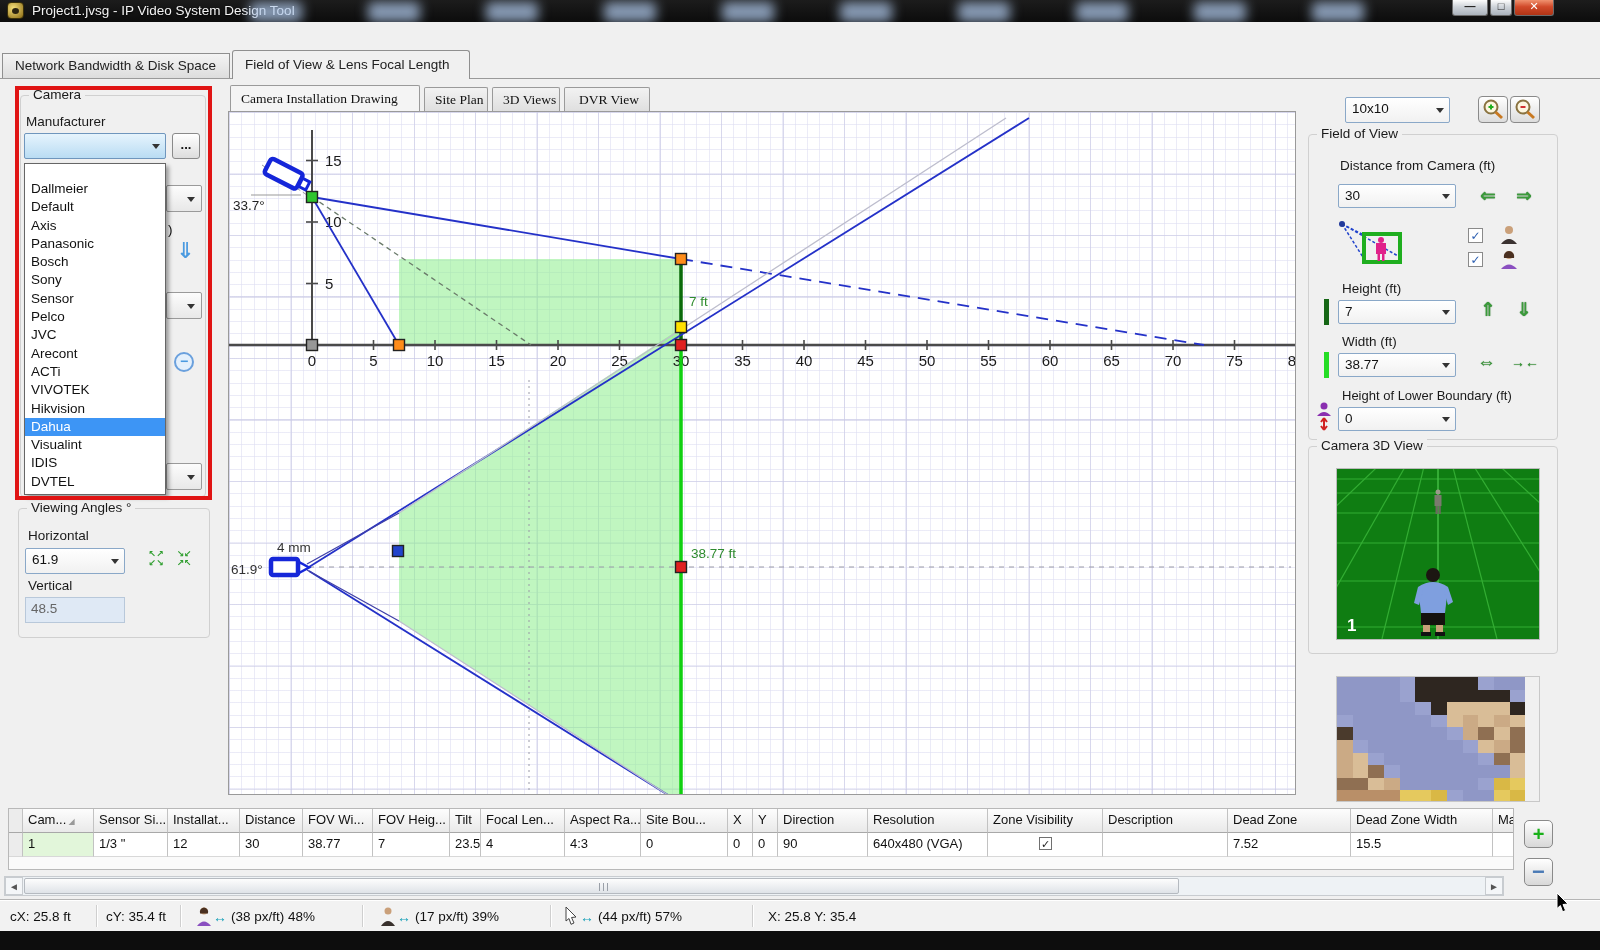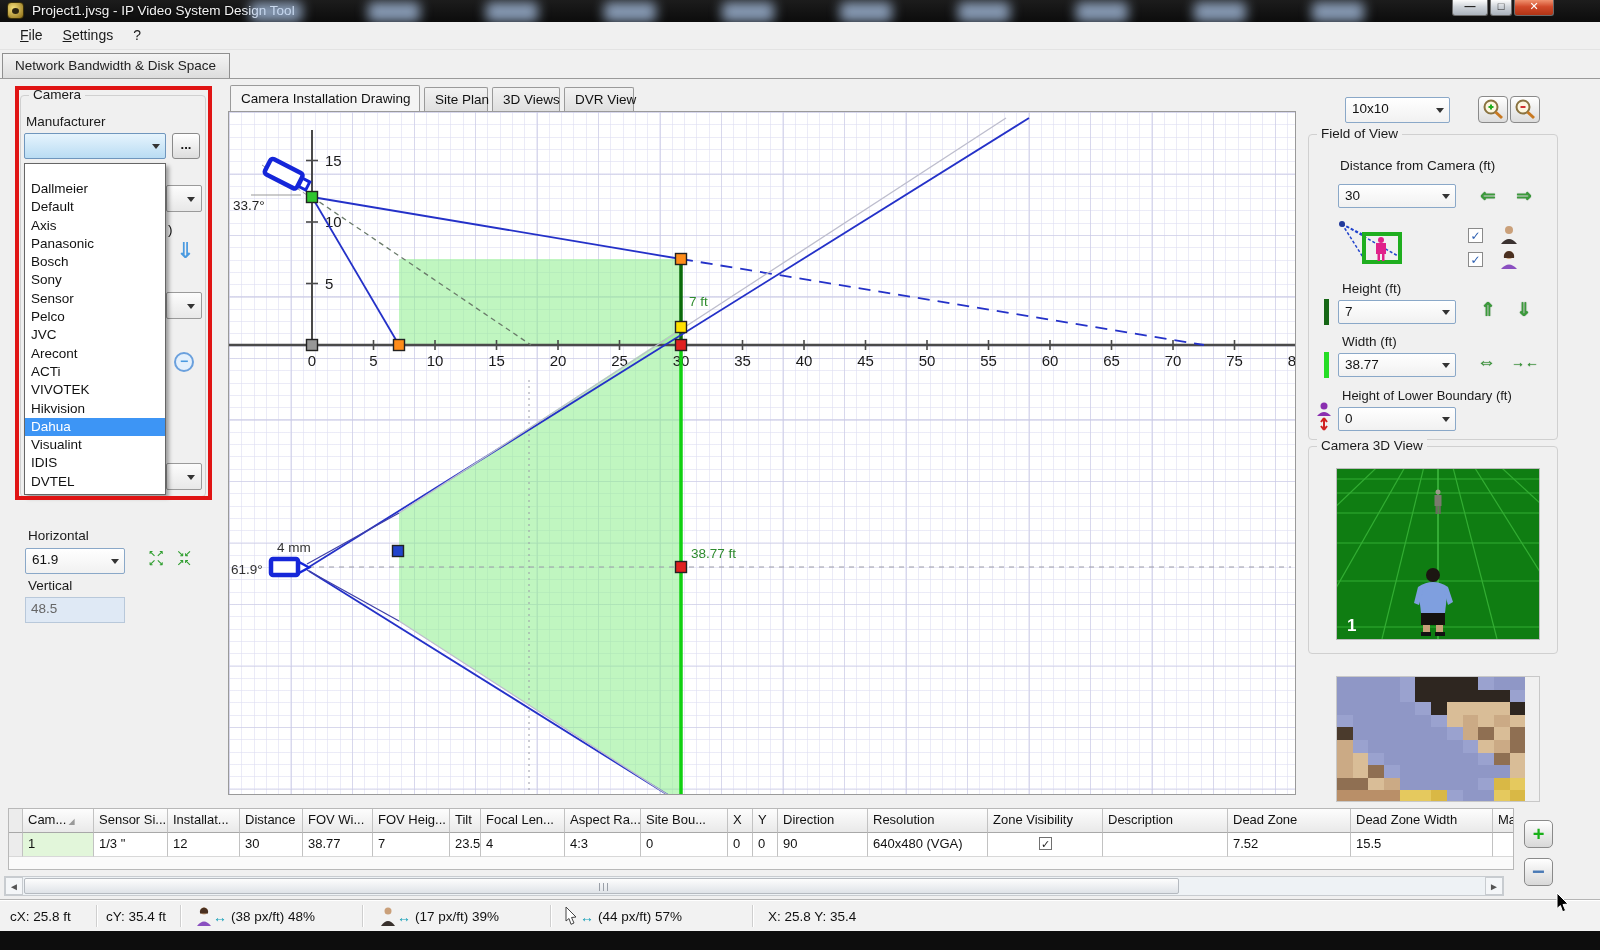--- a/index.html
+++ b/index.html
@@ -56,21 +56,21 @@
   .mini-combo-frag:before { content:""; position:absolute; right:6px; top:11px; border:4px solid transparent; border-top:5px solid #333; }
   .blue-glyph { position:absolute; color:#4a9ae0; font-weight:bold; z-index:1; }
 
   #red-annotation { position:absolute; left:15px; top:86px; width:197px; height:414px; border:4px solid #e01414; z-index:9; pointer-events:none; }
 
   .grn-arrows { position:absolute; width:22px; height:20px; color:#2f9e2f; font-size:9px; line-height:9px; letter-spacing:0px; text-align:center; font-weight:bold; }
 
   
   #sub-tabs { left:228px; top:85px; width:1068px; height:26px; }
   .sub-tab { position:absolute; top:2px; height:24px; padding:4px 10px 0 10px; font-size:13.5px; white-space:nowrap;
-    background:linear-gradient(#f2f2f2,#dfdfdf); border:1px solid #9a9a9a; border-bottom:none; border-radius:2px 2px 0 0; }
+    background:linear-gradient(#f2f2f2,#dfdfdf); border:1px solid #9a9a9a; border-bottom:none; border-radius:2px 2px 0 0;font-family:Liberation Serif, serif; }
   .sub-tab.active { top:0; height:26px; background:#f4f4f4; z-index:2; padding-top:5px; }
   #drawing { left:228px; top:111px; width:1068px; height:684px; border:1px solid #9a9a9a; background:
       repeating-linear-gradient(to right, rgba(200,200,228,.55) 0 1px, transparent 1px 61.5px),
       repeating-linear-gradient(to bottom, rgba(200,200,228,.55) 0 1px, transparent 1px 61.5px),
       repeating-linear-gradient(to right, rgba(222,222,242,.6) 0 1px, transparent 1px 12.3px),
       repeating-linear-gradient(to bottom, rgba(222,222,242,.6) 0 1px, transparent 1px 12.3px),
       #ffffff; overflow:hidden; }
   #drawing svg { position:absolute; left:0; top:0; }
   svg text { font-family:"Liberation Sans","DejaVu Sans",sans-serif; }
 
@@ -135,24 +135,24 @@
         <div class="cap-glyph">—</div>
       </div>
     <div class="cap-btn" id="btn-max" style="left:1490px;width:22px;">
         <div class="cap-glyph">□</div>
       </div>
     <div class="cap-btn" id="btn-close" style="left:1514px;width:40px;">
         <div class="cap-glyph">✕</div>
       </div>
   </div>
 
-  <div class="abs" id="menu-bar"><span class="menu-item">File</span><span class="menu-item">Settings</span><span class="menu-item">?</span></div>
 
   <div class="abs" id="main-tabs">
       <div class="main-tab" style="left: 2px; width: 228px;">Network Bandwidth &amp; Disk Space</div>
+      <div class="main-tab active" style="left: 232px; width: 238px;">Field of View &amp; Lens Focal Length</div>
     </div>
   <div id="main-tab-underline"></div>
 
   <div class="groupbox" style="left:20px; top:95px; width:186px; height:402px;">
     <div class="gb-label">Camera</div>
   </div>
   <div class="field-label" style="left:26px; top:114px;">Manufacturer</div>
   <div class="combo blue" style="left:24px; top:133px; width:142px; height:26px;">
     <div class="combo-val"></div>
     <div class="combo-arrow"></div>
@@ -182,35 +182,38 @@
       <div class="manu-item">VIVOTEK</div>
       <div class="manu-item">Hikvision</div>
       <div class="manu-item selected">Dahua</div>
       <div class="manu-item">Visualint</div>
       <div class="manu-item">IDIS</div>
       <div class="manu-item">DVTEL</div>
     </div>
 
   <div id="red-annotation"></div>
 
+  <div class="groupbox" style="left:18px; top:508px; width:192px; height:130px;">
+    <div class="gb-label">Viewing Angles °</div>
+  </div>
   <div class="field-label" style="left:28px; top:528px;">Horizontal</div>
   <div class="combo" style="left:25px; top:548px; width:100px; height:26px;">
     <div class="combo-val">61.9</div>
     <div class="combo-arrow"></div>
   </div>
   <div class="grn-arrows" style="left:145px; top:550px;">↖↗<br>↙↘</div>
   <div class="grn-arrows" style="left:173px; top:550px;">↘↙<br>↗↖</div>
   <div class="field-label" style="left:28px; top:578px;">Vertical</div>
   <div class="input-ro" style="left:25px; top:597px; width:100px; height:26px;">48.5</div>
 
   <div class="abs" id="sub-tabs">
       <div class="sub-tab active" style="left: 2px; width: 190px;">Camera Installation Drawing</div>
       <div class="sub-tab" style="left: 196px; width: 64px;">Site Plan</div>
       <div class="sub-tab" style="left: 264px; width: 68px;">3D Views</div>
-      <div class="sub-tab" style="left: 336px; width: 70px; text-align: right;">DVR View</div>
+      <div class="sub-tab" style="left: 336px; width: 86px; text-align: right;">DVR View</div>
     </div>
   <div class="abs" id="drawing">
     <svg id="drawing-svg" width="1068" height="684" viewBox="0 0 1068 684">
 
       <polygon points="170,401 452,216 452,683 439,683 170,509" fill="rgba(140,238,140,0.55)"></polygon>
 
       <rect x="170" y="147" width="282" height="86" fill="rgba(140,238,140,0.55)"></rect>
 
       <line x1="0" y1="233" x2="1068" y2="233" stroke="#4a4a4a" stroke-width="2.4"></line>
       <line x1="83" y1="18" x2="83" y2="233" stroke="#4a4a4a" stroke-width="2"></line>

